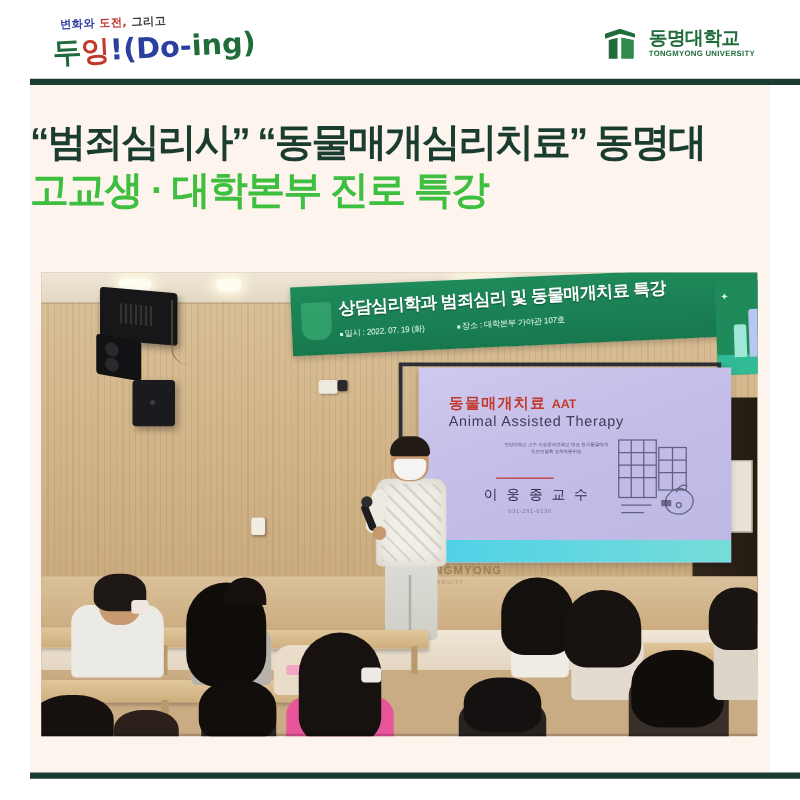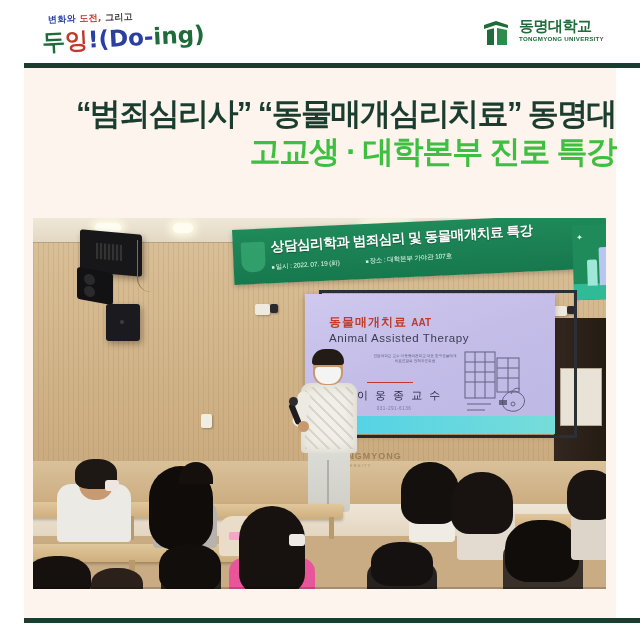--- a/index.html
+++ b/index.html
@@ -20,37 +20,37 @@
   .brand-sub .b3{color:#3a3a3a;}
   .brand-main{position:absolute;left:0px;top:11px;font-size:23px;font-weight:700;
               white-space:nowrap;transform:rotate(-3deg);
               font-family:"DejaVu Sans",sans-serif;}
   .brand-main .m1{color:#1f6b3a;}
   .brand-main .m2{color:#c2392b;}
   .brand-main .m3{color:#2b3fa0;}
   .brand-main .m4{color:#1f6b3a;}
 
   #univ-logo{position:absolute;right:36px;top:18px;height:34px;display:flex;
-             align-items:flex-start;gap:8px;}
+             align-items:center;gap:8px;}
   #univ-mark{position:relative;width:30px;height:30px;flex:0 0 auto;}
   #univ-names{display:flex;flex-direction:column;justify-content:center;line-height:1;}
   #univ-ko{font-size:15px;font-weight:700;color:#1f6b3a;letter-spacing:-.5px;}
   #univ-en{font-size:6.2px;font-weight:700;color:#1f6b3a;letter-spacing:.25px;
            margin-top:3px;}
 
   
   #panel{position:absolute;left:24px;top:68px;width:592px;height:550px;
          background:#fdf4ee;}
   #rule-top{position:absolute;left:24px;top:63px;width:616px;height:5px;
             background:#1b3d2f;}
   #rule-bottom{position:absolute;left:24px;top:618px;width:616px;height:5px;
                background:#1b3d2f;}
 
   
-  #headline{position:absolute;left:24px;top:96px;width:592px;text-align:right;}
+  #headline{position:absolute;left:24px;top:96px;width:592px;text-align:left;}
   #headline-line1{font-size:31px;font-weight:700;color:#1b3d2f;letter-spacing:-1.6px;
                   line-height:1.14;white-space:nowrap;}
   #headline-line2{font-size:31px;font-weight:700;color:#3fbf3f;letter-spacing:-1.2px;
                   line-height:1.22;white-space:nowrap;margin-top:2px;}
 
   
   #photo{position:absolute;left:33px;top:218px;width:573px;height:371px;
          overflow:hidden;background:#c9ab84;}
 
   
@@ -106,21 +106,21 @@
            background:#1b1b1f;border-radius:3px;box-shadow:2px 3px 6px rgba(0,0,0,.3);}
   #spk-box .dot{position:absolute;left:14px;top:16px;width:4px;height:4px;
                 border-radius:50%;background:#3c3c42;}
   .cable{position:absolute;border-left:1.5px solid #8a6b45;border-radius:0 0 0 14px;}
 
   
   .sensor{position:absolute;background:#efeae0;border-radius:2px;
           box-shadow:1px 1px 2px rgba(0,0,0,.25);}
 
   
-  #screen{position:absolute;left:272px;top:76px;width:250px;height:140px;
+  #screen{position:absolute;left:302px;top:76px;width:250px;height:156px;
           background:linear-gradient(160deg,#cfc9ef 0%,#c3bde8 45%,#bdb8e4 100%);
           box-shadow:0 2px 6px rgba(0,0,0,.25);overflow:hidden;}
   #screen-frame{position:absolute;left:286px;top:72px;width:258px;height:148px;
                 border:3px solid #2d2f36;box-sizing:border-box;}
   #slide-ko{position:absolute;left:24px;top:20px;font-size:12px;font-weight:700;
             color:#c0392b;letter-spacing:1px;white-space:nowrap;}
   #slide-ko .aat{color:#c0392b;font-size:10px;letter-spacing:0;}
   #slide-en{position:absolute;left:24px;top:38px;font-size:11.5px;color:#3b3b55;
             letter-spacing:.6px;white-space:nowrap;}
   #slide-small{position:absolute;left:68px;top:60px;width:84px;text-align:center;

